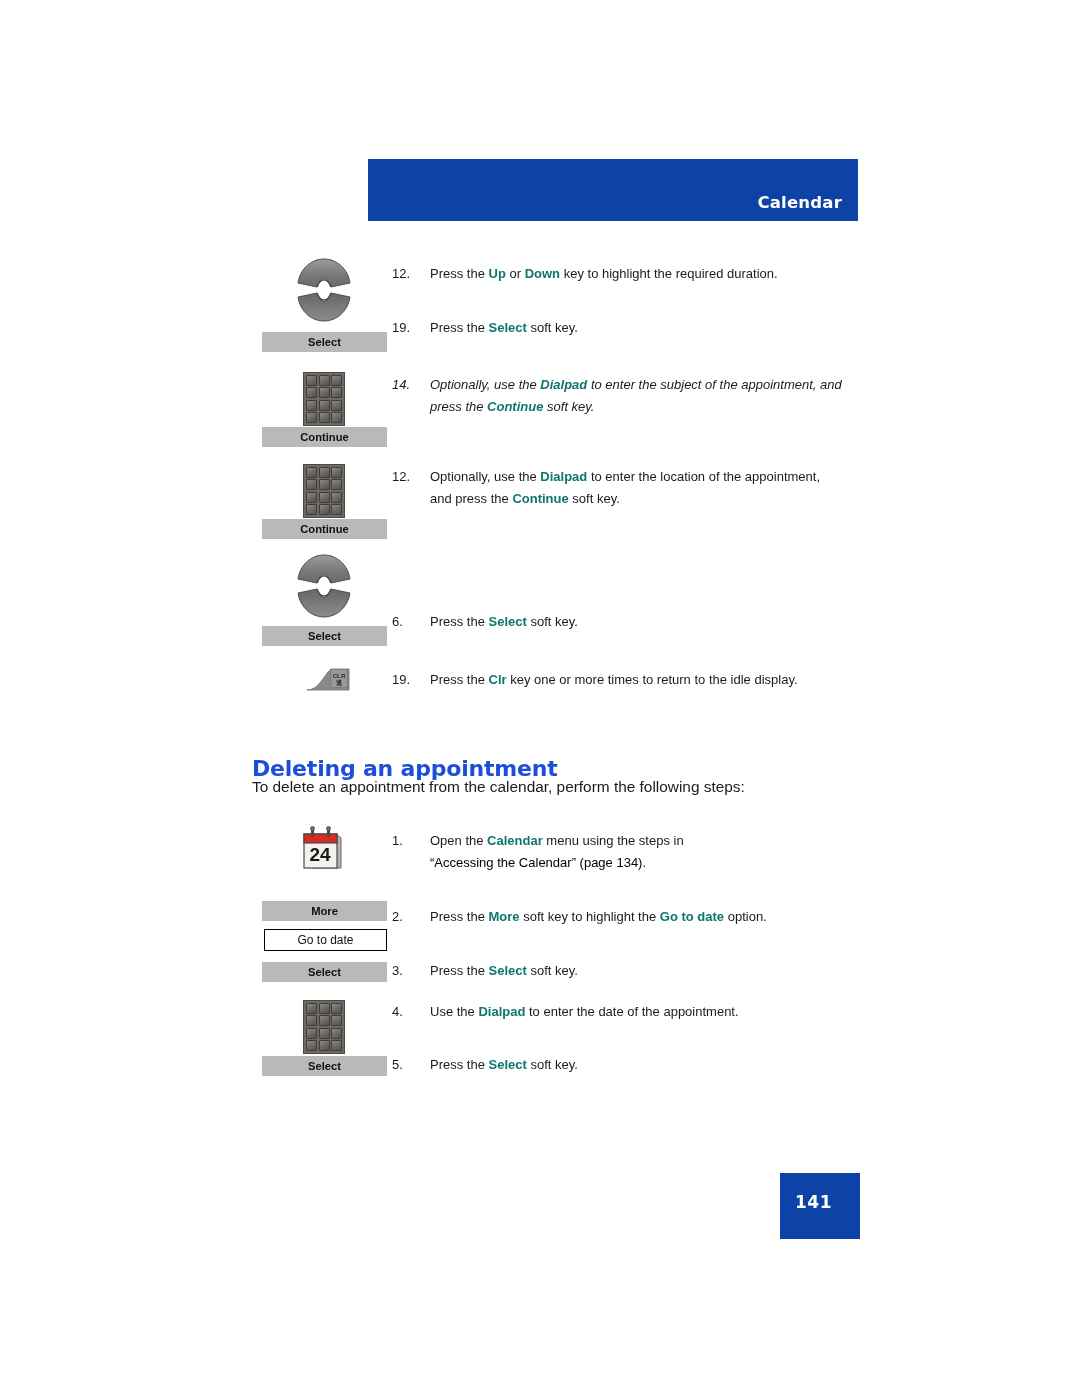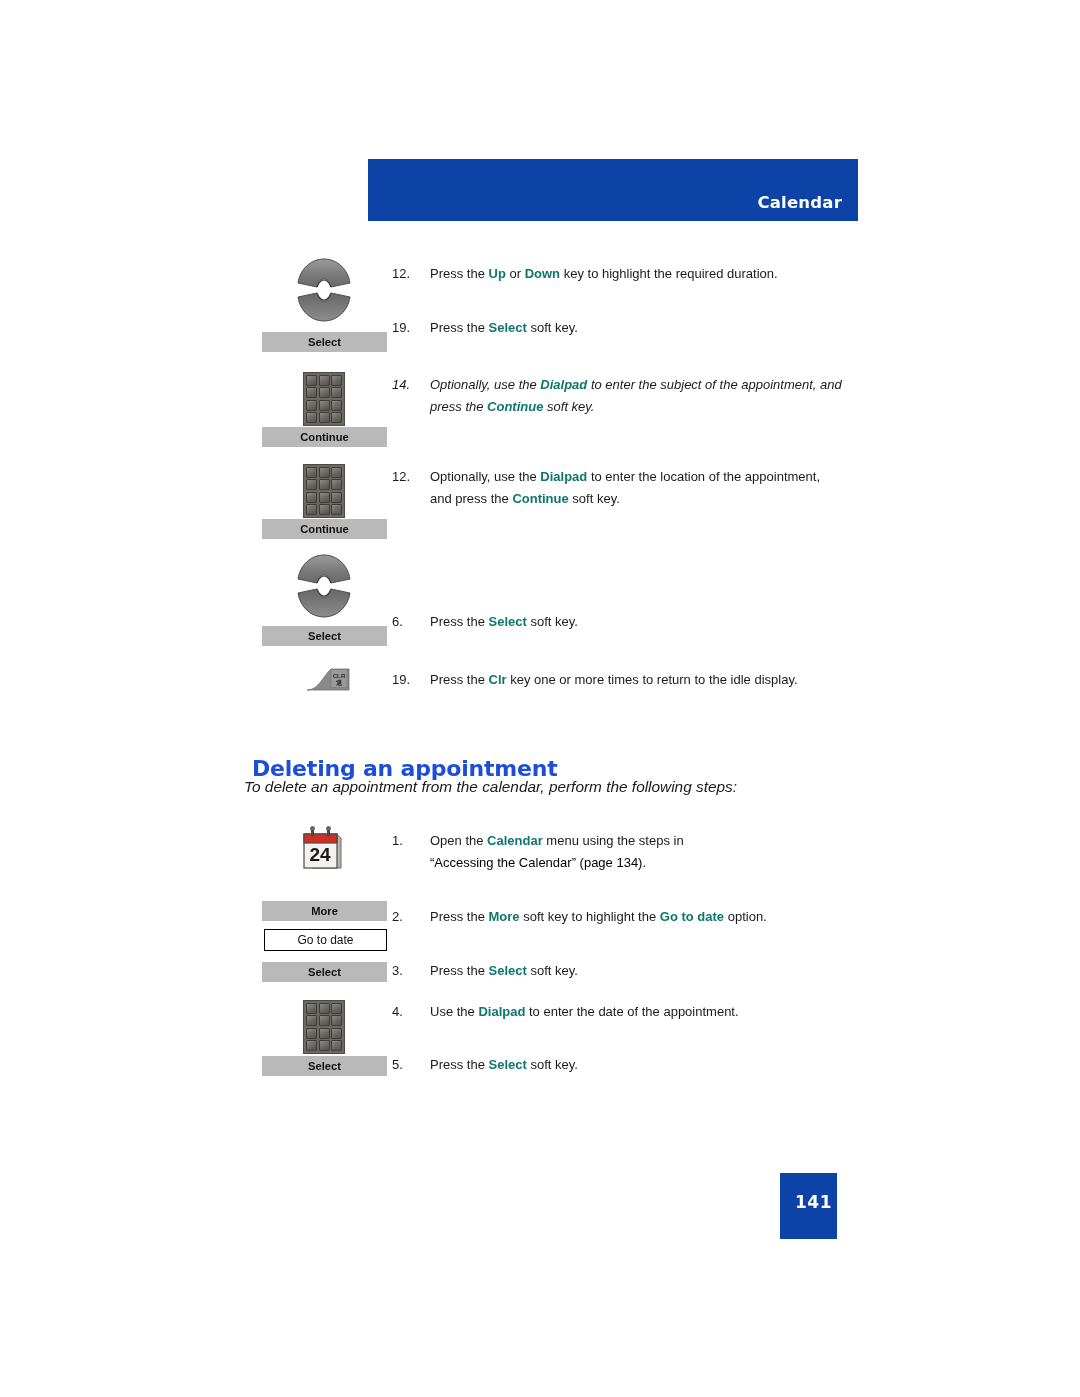--- a/index.html
+++ b/index.html
@@ -160,21 +160,21 @@
     font-size: 15.4px;
     line-height: 22px;
     color: #1b1b1b;
   }
 
   
   .pagebox {
     position: absolute;
     left: 780px;
     top: 1173px;
-    width: 57px;
+    width: 80px;
     height: 66px;
     background: #0d43a6;
     color: #ffffff;
     font-family: "DejaVu Sans", sans-serif;
     font-size: 17px;
     font-weight: bold;
     display: flex;
     align-items: flex-start;
     justify-content: flex-start;
     box-sizing: border-box;
@@ -300,21 +300,21 @@
     </svg>
   </div>
 
   <div class="step" style="left:392px; top:669px; width:450px;">
     <span class="num">19.</span>
     <span class="body">Press the <b class="blue">Clr</b> key one or more times to return to the idle display.</span>
   </div>
 
   <h2 class="section-heading" style="left:252px; top:738px;">Deleting an appointment</h2>
 
-  <p class="lead-para" style="left:244px; top:776px; width:600px; margin:0;font-style:italic;">To delete an appointment from the calendar, perform the following steps:</p>
+  <p class="lead-para" style="left:252px; top:776px; width:600px; margin:0;">To delete an appointment from the calendar, perform the following steps:</p>
 
   <div class="calicon" style="left:296px; top:824px;">
     <svg viewBox="0 0 50 50" width="50" height="50" aria-hidden="true">
 
       <path d="M40 10 L45 14 L45 44 L16 44 L12 40 Z" fill="#b9b4ac" stroke="#6d6a64" stroke-width="1"></path>
 
       <rect x="8" y="10" width="33" height="34" fill="#f4f2ee" stroke="#4a4a4a" stroke-width="1.2"></rect>
 
       <rect x="8" y="10" width="33" height="9" fill="#d62d20" stroke="#4a4a4a" stroke-width="1.2"></rect>
 

